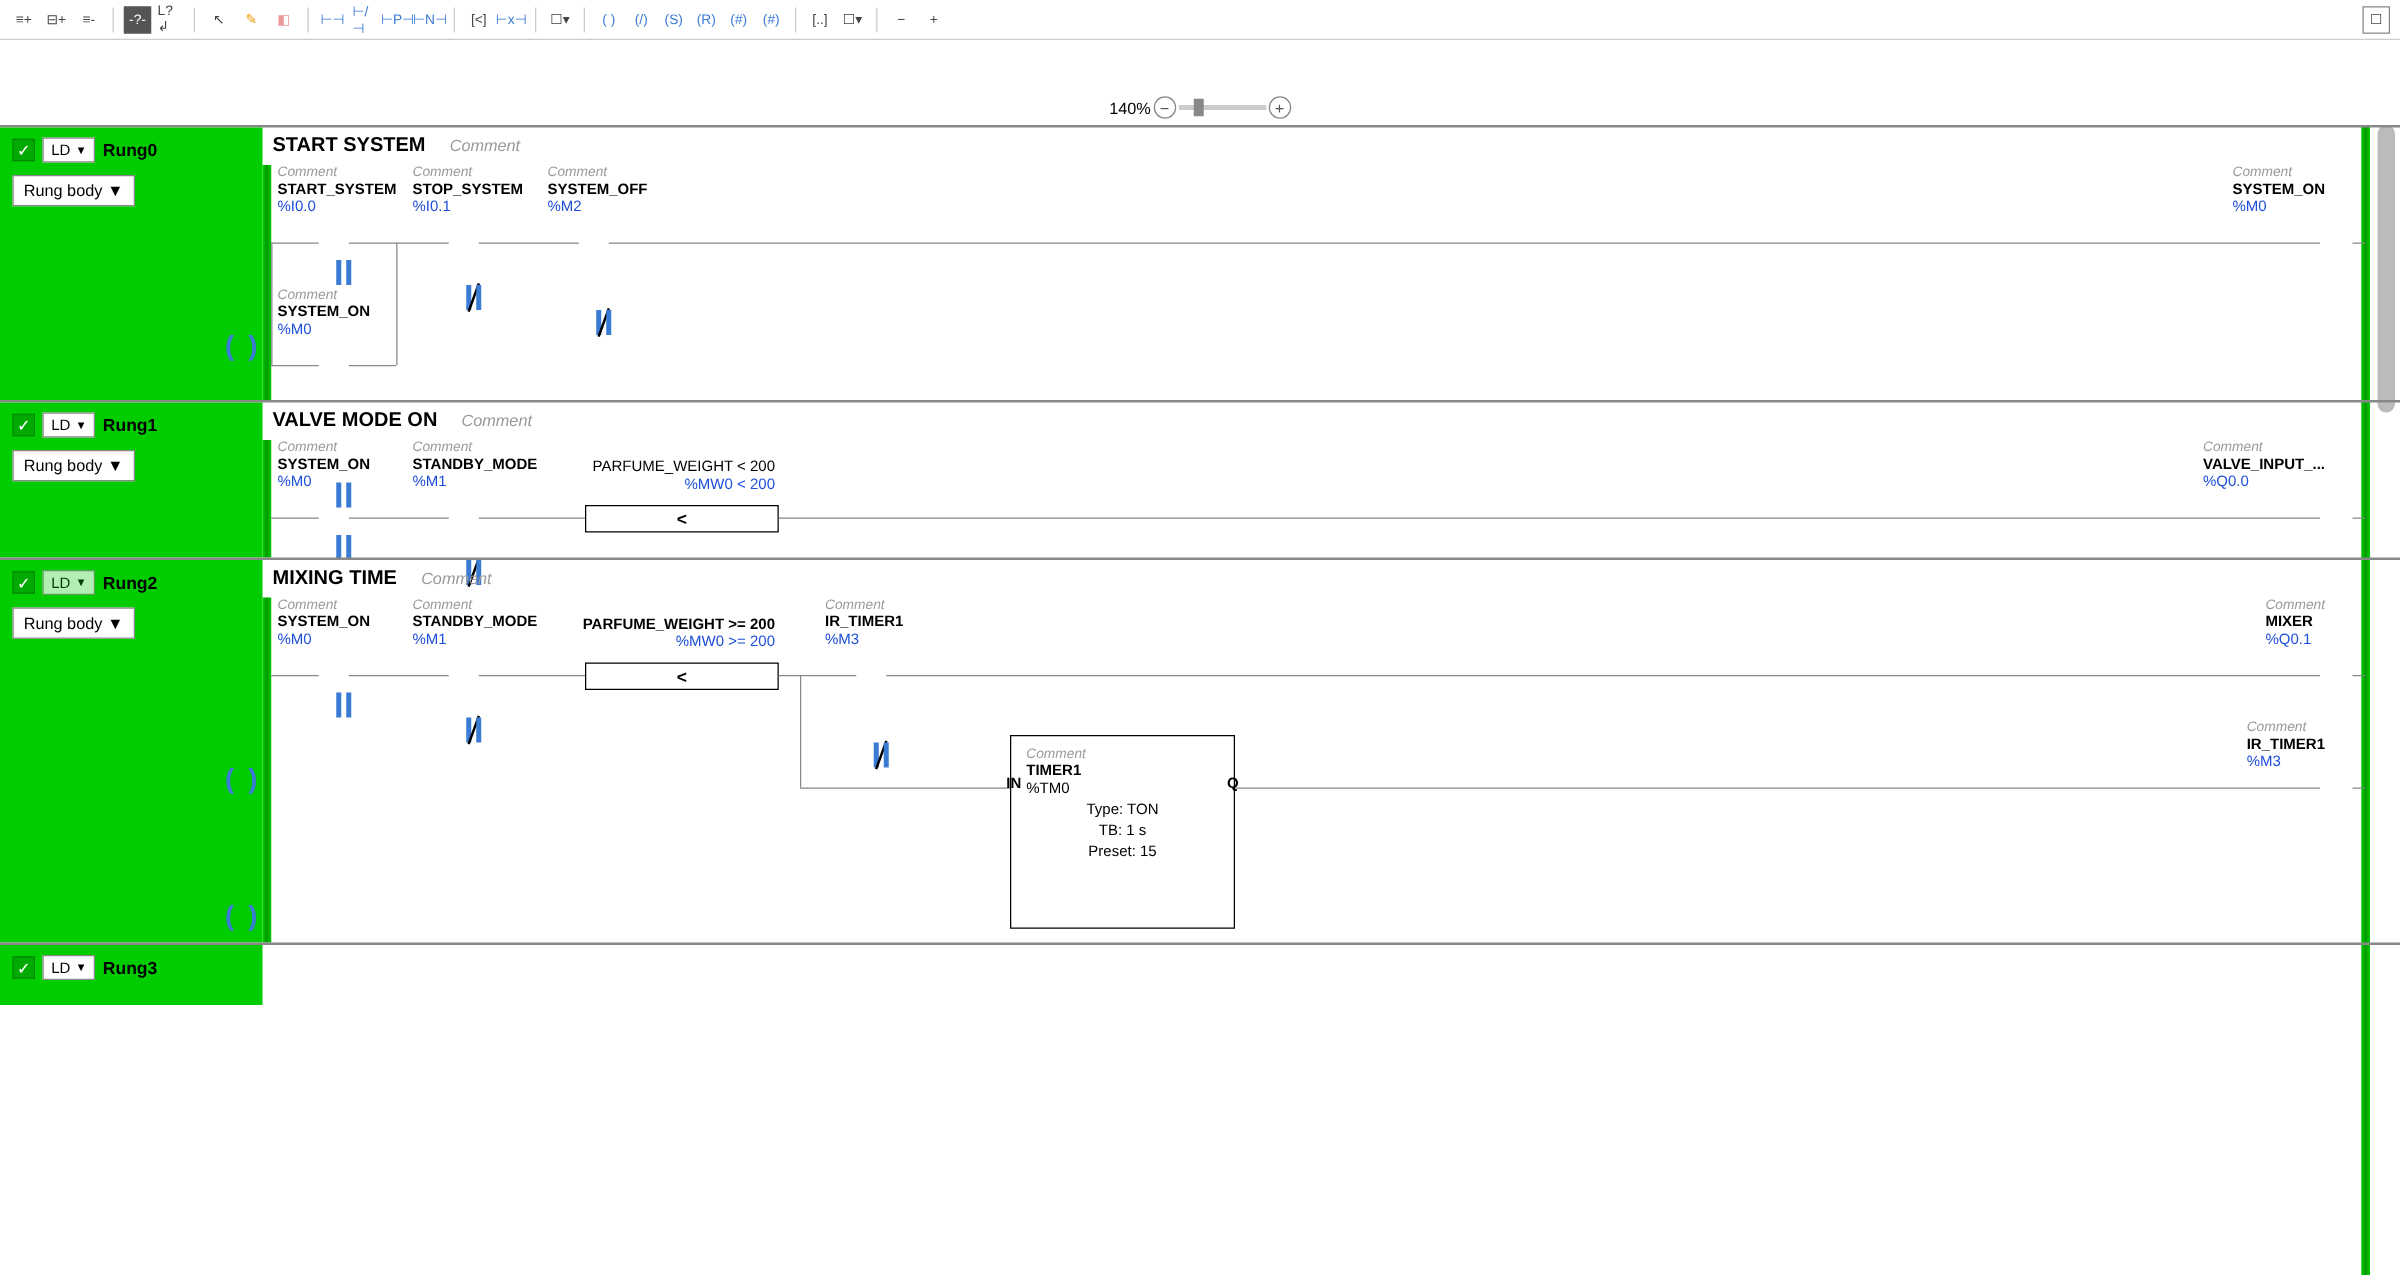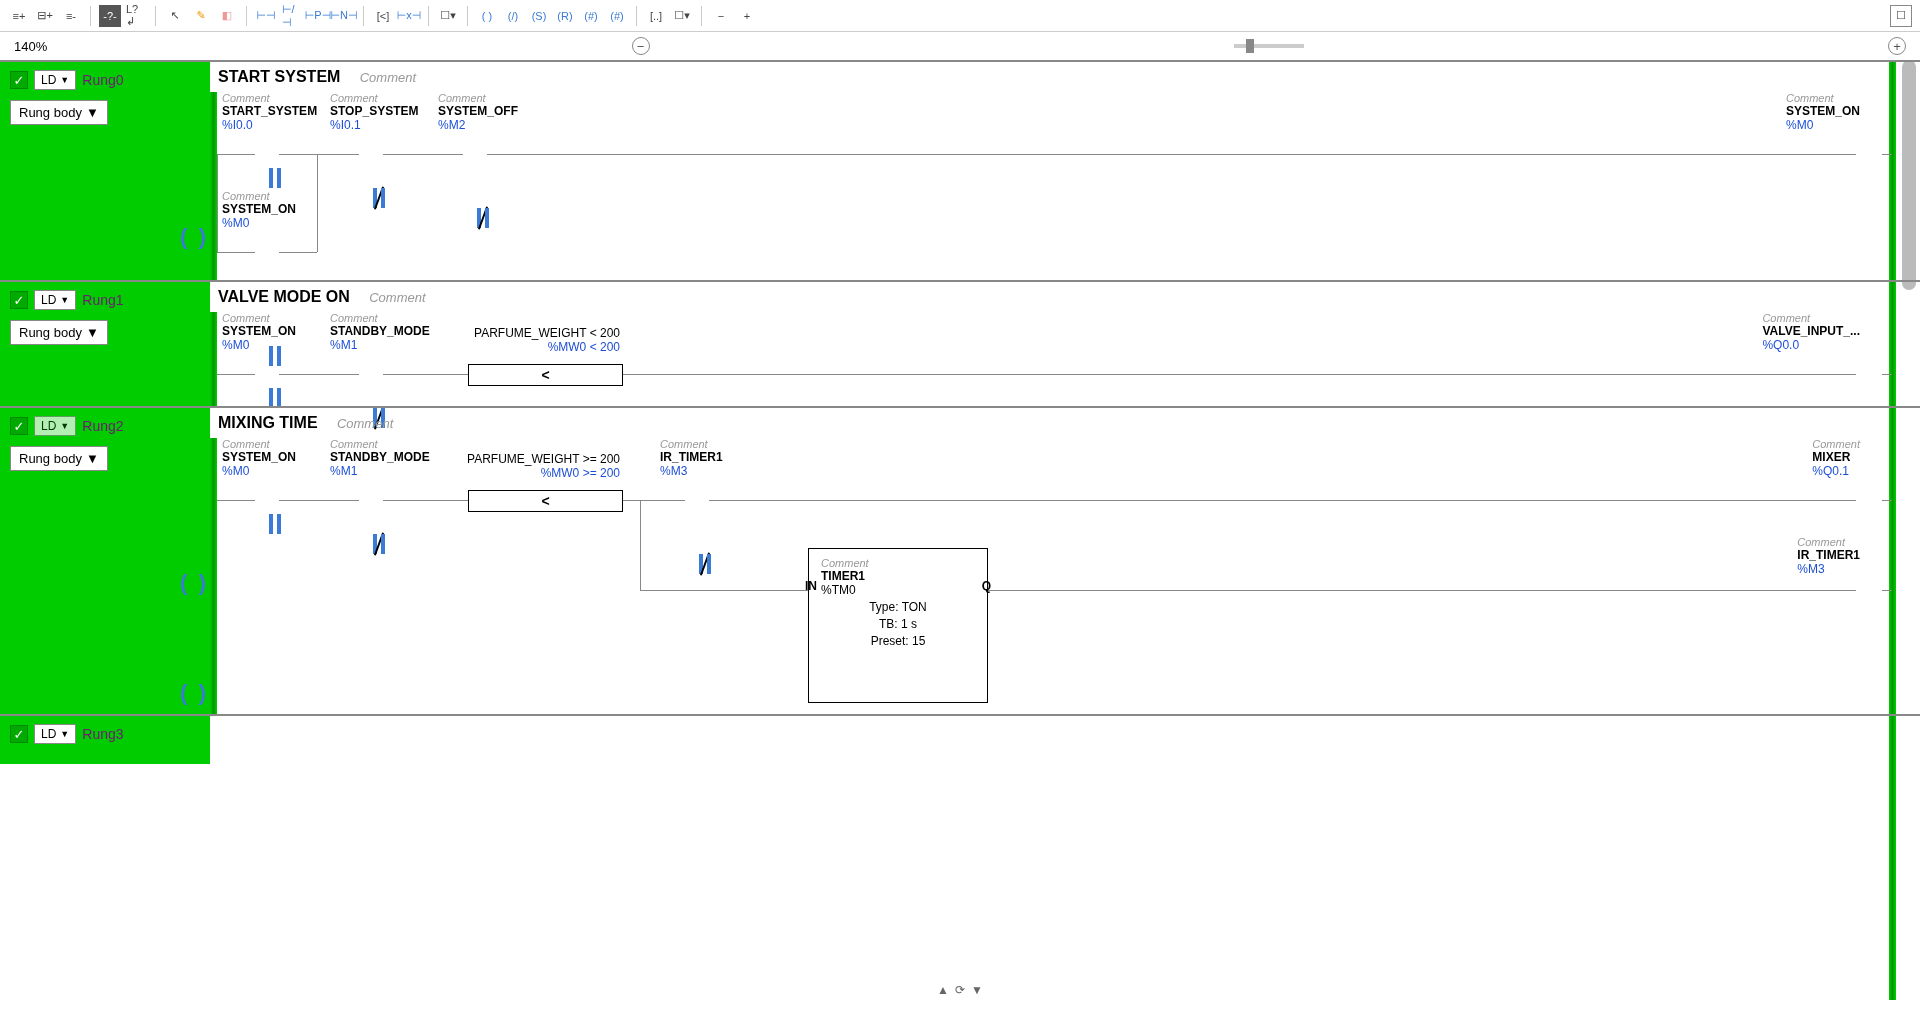--- a/index.html
+++ b/index.html
@@ -7,39 +7,39 @@
 
 
 .toolbar { display: flex; align-items: center; gap: 4px; padding: 4px 8px; border-bottom: 1px solid #ccc; height: 32px; }
 .tb-btn { width: 22px; height: 22px; display: flex; align-items: center; justify-content: center; border: 1px solid transparent; cursor: pointer; font-size: 11px; color: #444; }
 .tb-btn.dark { background: #555; color: #fff; }
 .tb-sep { width: 1px; height: 20px; background: #ccc; margin: 0 4px; }
 .tb-right { margin-left: auto; }
 .tb-btn.maximize { border: 1px solid #888; }
 
 
-.zoombar { display: flex; align-items: center; justify-content: space-between; gap: 2px; padding: 4px 14px; height: 28px; }
+.zoombar { display: flex; align-items: center; justify-content: center; gap: 2px; padding: 4px 14px; height: 28px; margin-top: 40px; }
 .zoom-pct { font-size: 13px; color: #000; }
 .zoom-btn { width: 18px; height: 18px; border: 1px solid #888; border-radius: 50%; display: flex; align-items: center; justify-content: center; font-size: 13px; cursor: pointer; color: #555; }
 .zoom-slider { width: 70px; height: 4px; background: #ccc; position: relative; }
 .zoom-slider .thumb { position: absolute; width: 8px; height: 14px; background: #888; top: -5px; left: 12px; }
 
 
 .editor { position: relative; height: calc(100vh - 80px); overflow: hidden; }
 .right-scroll { position: absolute; right: 4px; top: 0; width: 14px; height: 230px; background: #bbb; border-radius: 7px; }
 .right-edge { position: absolute; right: 24px; top: 0; bottom: 0; width: 7px; background: linear-gradient(to right, #0c0 0%, #090 50%, #0c0 100%); }
 
 
 .rung { display: flex; border-top: 2px solid #888; position: relative; }
 .rung-sidebar { width: 210px; background: #0c0; padding: 8px 10px; display: flex; flex-direction: column; gap: 10px; }
 .rung-head { display: flex; align-items: center; gap: 6px; }
 .check { width: 18px; height: 18px; background: #0a0; color: #fff; display: flex; align-items: center; justify-content: center; font-size: 13px; border: 1px solid #080; }
 .ld-sel { background: #fff; border: 1px solid #888; padding: 2px 6px; display: flex; align-items: center; gap: 4px; font-size: 12px; cursor: pointer; }
 .ld-sel .arrow { font-size: 9px; }
-.rung-name { font-weight: normal; font-size: 14px; color: #701a75; }
+.rung-name { font-weight: bold; font-size: 14px; color: #000000; }
 .rung-body-sel { background: #fff; border: 1px solid #888; padding: 4px 8px; display: flex; align-items: center; gap: 4px; font-size: 13px; cursor: pointer; width: fit-content; }
 
 .rung-content { flex: 1; position: relative; padding: 6px 16px 6px 8px; }
 .rung-title { font-size: 16px; font-weight: bold; color: #000; display: inline-block; }
 .rung-title-comment { font-size: 13px; color: #999; font-style: italic; margin-left: 16px; }
 .elem { position: absolute; }
 .elem-label { font-size: 11px; color: #999; font-style: italic; }
 .elem-name { font-size: 12px; font-weight: bold; color: #000; }
 .elem-addr { font-size: 12px; color: #1d4ed8; }
 .contact-no { width: 24px; height: 20px; position: relative; }
@@ -279,21 +279,21 @@
         <div class="elem-label">Comment</div>
         <div class="elem-name">SYSTEM_ON</div>
         <div class="elem-addr">%M0</div>
       </div>
       <div class="elem" style="left:120px; top:30px">
         <div class="elem-label">Comment</div>
         <div class="elem-name">STANDBY_MODE</div>
         <div class="elem-addr">%M1</div>
       </div>
       <div class="elem" style="left:250px; top:44px; text-align:right; width:160px">
-        <div class="elem-name" style="font-weight:normal">PARFUME_WEIGHT &gt;= 200</div>
+        <div class="elem-name" style="font-weight:bold">PARFUME_WEIGHT &gt;= 200</div>
         <div class="elem-addr">%MW0 &gt;= 200</div>
       </div>
       <div class="elem" style="left:450px; top:30px">
         <div class="elem-label">Comment</div>
         <div class="elem-name">IR_TIMER1</div>
         <div class="elem-addr">%M3</div>
       </div>
       <div class="elem" style="right:60px; top:30px">
         <div class="elem-label">Comment</div>
         <div class="elem-name">MIXER</div>

